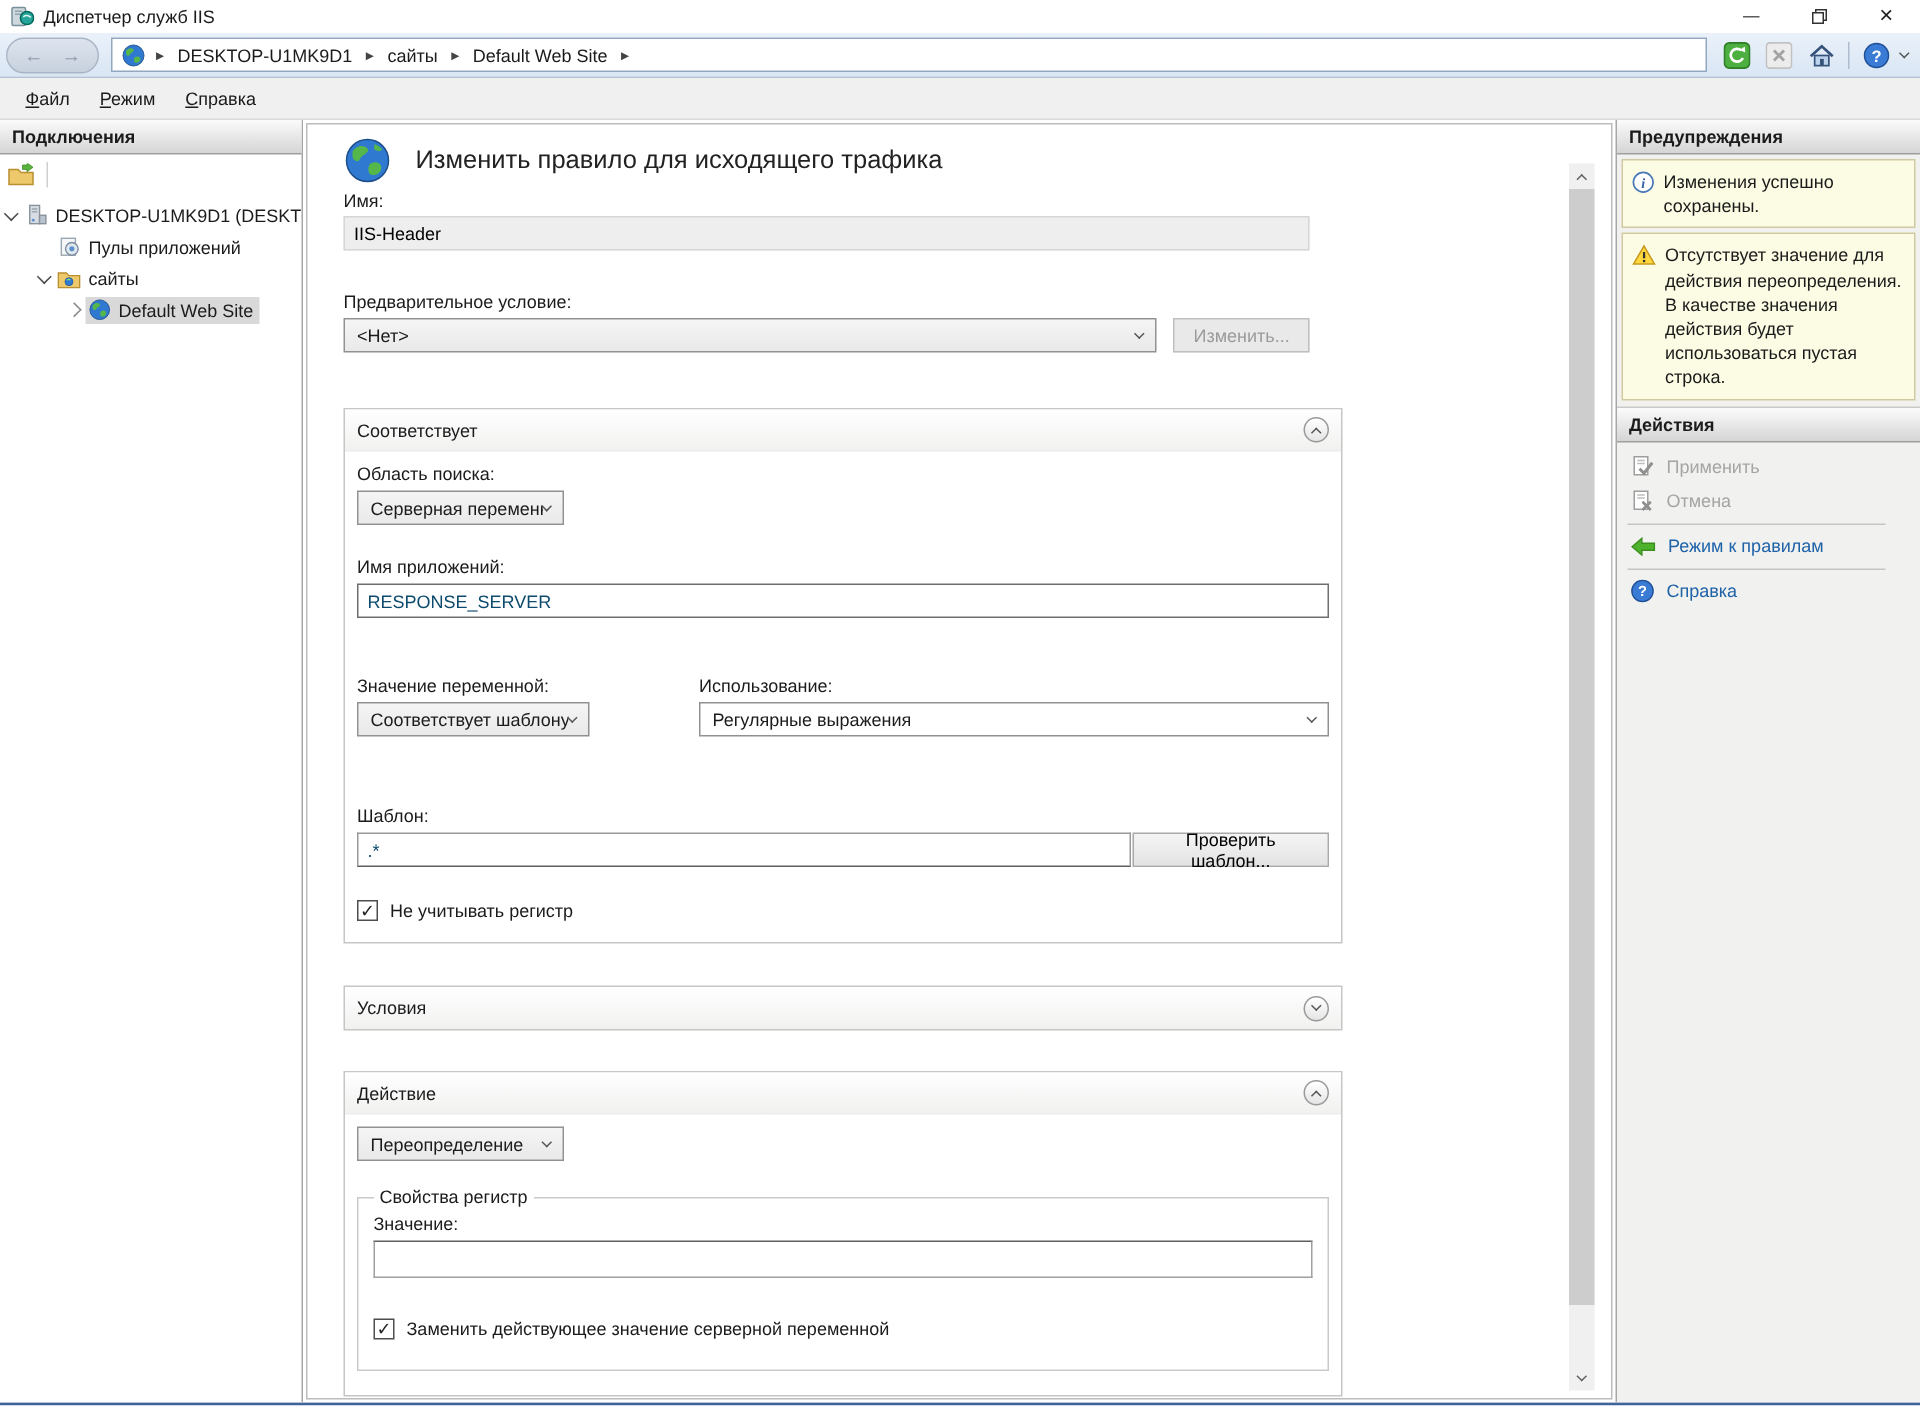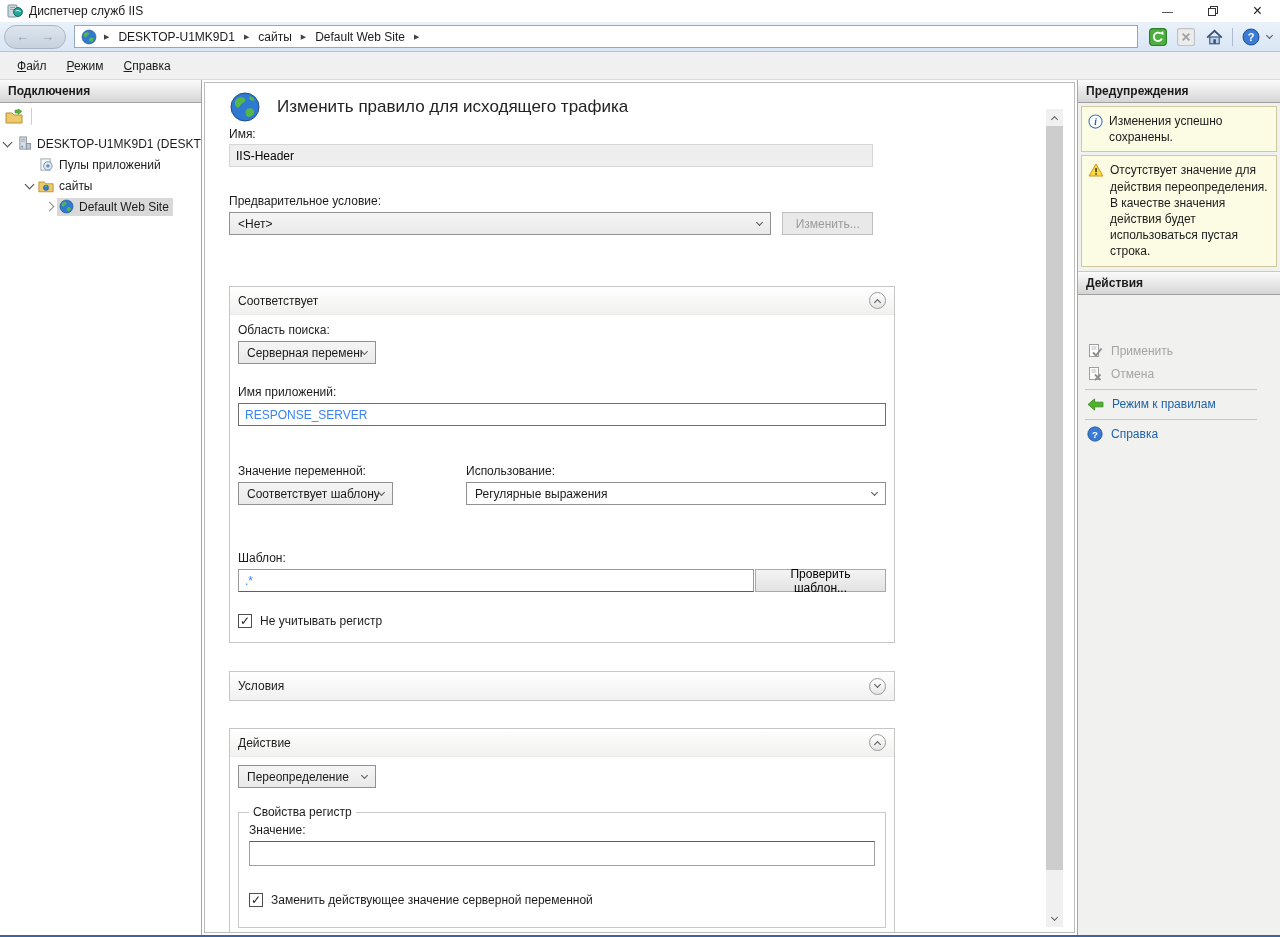--- a/index.html
+++ b/index.html
@@ -61,21 +61,21 @@
 
   
   .content { flex:1; position:relative; background:#fff; border-right:1px solid #a7a7a7; overflow:hidden; }
   .content-box { position:absolute; top:2px; left:2px; right:2px; bottom:2px; border:1px solid #bcbcbc; overflow:hidden; background:#fff; }
   .content-inner { padding:8px 0 0 24px; width:668px; }
 
   .page-header { display:flex; align-items:center; gap:16px; margin-bottom:4px; }
   .page-title { font-size:17px; color:#222; }
 
   .lbl { display:block; margin-bottom:4px; }
-  .textbox { width:100%; height:23px; border:1px solid #8f8f8f; background:#fff; font:inherit; padding:0 6px; color:#3b82f6; }
+  .textbox { width:100%; height:23px; border:1px solid #8f8f8f; background:#fff; font:inherit; padding:0 6px; color:#0c4a6e; }
   .textbox.disabled { background:#eeeeee; border-color:#d6d6d6; color:#000000; }
   .combo { height:23px; border:1px solid #919191; background:linear-gradient(#f5f5f5,#e9e9e9);
            display:inline-flex; align-items:center; justify-content:space-between; padding:0 8px; }
   .combo.white { background:#fff; }
   .btn { height:23px; border:1px solid #a9a9a9; background:linear-gradient(#f4f4f4,#e3e3e3);
          display:inline-flex; align-items:center; justify-content:center; padding:0 10px; font:inherit; }
   .btn.disabled { color:#9b9b9b; border-color:#bfbfbf; background:#e9e9e9; }
 
   .section { width:666px; border:1px solid #c6c6c6; margin-bottom:28px; }
   .section-header { height:28px; display:flex; align-items:center; justify-content:space-between; padding:0 8px;
@@ -97,21 +97,21 @@
   .scrollbar { position:absolute; top:29px; right:14px; bottom:8px; width:17px; background:#f0f0f0; }
   .sb-arrow { position:absolute; left:0; right:0; height:17px; display:flex; align-items:center; justify-content:center; }
   .sb-arrow.top { top:0; } .sb-arrow.bottom { bottom:0; }
   .sb-thumb { position:absolute; left:0; right:0; top:17px; bottom:57px; background:#cdcdcd; }
 
   
   .rightpanel { width:202px; flex:0 0 auto; background:#f1f1ef; display:flex; flex-direction:column; }
   .alert-box { margin:3px 3px 0 3px; border:1px solid #cfc9a2; background:#fcfbe3; padding:6px; display:flex; gap:6px; }
   .alert-text { line-height:1.35; }
   .alerts-wrap { border-bottom:1px solid #c9c9c9; padding-bottom:4px; }
-  .actions-list { padding:5px 16px 2px 0;margin-top:40px; }
+  .actions-list { padding:5px 16px 2px 0; }
   .action-row { height:23px; display:flex; align-items:center; gap:8px; padding:0 9px; }
   .action-row.disabled { color:#a5a5a5; }
   .action-link { color:#1e62a8; }
   .hsep { height:1px; background:#c6c6c6; margin:3px 7px; }
 </style>
 </head>
 <body>
 
 <div class="window">
 
@@ -277,21 +277,21 @@
               <path fill="#55b64a" d="M9 9 C11 8 13 9 12.5 11 C12 13 9 13.5 8.5 12 C8 10.5 8.5 9.5 9 9 Z"></path>
               <path fill="#55b64a" d="M10.5 2.6 C11.5 2.9 12.4 3.6 12.9 4.4 C12 5.2 10.4 4.8 10.2 3.9 C10.1 3.4 10.2 2.9 10.5 2.6 Z"></path>
             </svg>
             <span class="page-title">Изменить правило для исходящего трафика</span>
           </div>
 
           <label class="lbl" style="margin-bottom:3px;">Имя:</label>
           <input class="textbox disabled" disabled="" style="margin-bottom: 27px;" value="IIS-Header">
 
           <label class="lbl">Предварительное условие:</label>
-          <div class="row" style="margin-bottom:51px; align-items:center;">
+          <div class="row" style="margin-bottom:37px; align-items:center;">
             <div class="combo" style="width:576px;">
               <span>&lt;Нет&gt;</span>
               <span class="chev down small"></span>
             </div>
             <button class="btn disabled" style="margin-left:11px; width:95px;">Изменить...</button>
           </div>
 
           
           <div class="section">
             <div class="section-header with-body">

